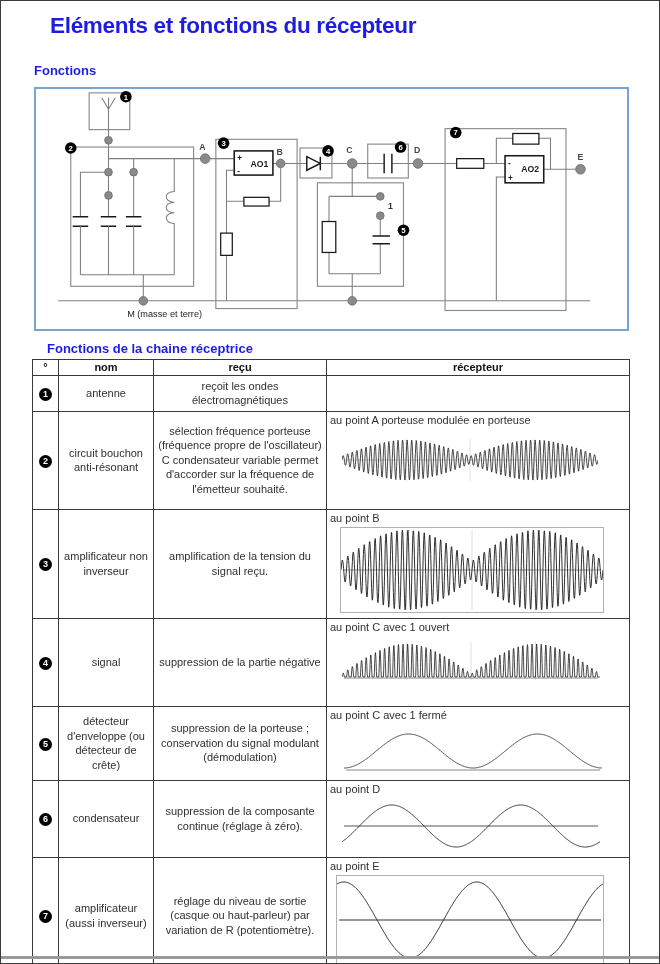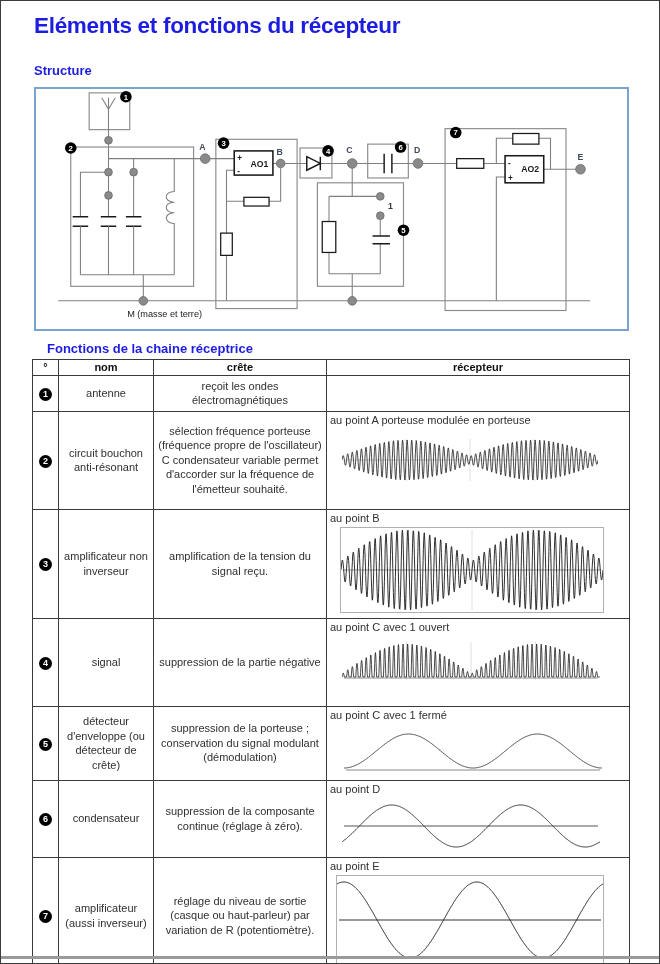--- a/index.html
+++ b/index.html
@@ -1,17 +1,17 @@
 <!DOCTYPE html>
 <html><head>
 <meta charset="utf-8">
 <style>
   html,body{margin:0;padding:0;background:#e8e8e8;font-family:"Liberation Sans",sans-serif;}
   .page{position:relative;width:658px;height:962px;background:#ffffff;border:1px solid #3c3c3c;overflow:hidden;}
-  .title{position:absolute;left:33px;top:12px;font-size:22.5px;font-weight:bold;color:#1d1de0;letter-spacing:-0.3px;}
+  .title{position:absolute;left:49px;top:12px;font-size:22.5px;font-weight:bold;color:#1d1de0;letter-spacing:-0.3px;}
   .subhead{position:absolute;left:33px;font-size:13px;font-weight:bold;color:#1d1de0;}
   .subhead.structure{top:62px;}
   .subhead.fonctions{top:340px;padding-left:13px;}
   .diagram{position:absolute;left:33px;top:86px;width:591px;height:240px;border:2px solid #7aa3cf;background:#fff;}
   .wire{stroke:#7f7f7f;stroke-width:1.1;fill:none;}
   .obox{stroke:#8c8c8c;stroke-width:1.2;fill:none;}
   .crect{stroke:#1a1a1a;stroke-width:1.6;fill:#fff;}
   .crect2{stroke:#1a1a1a;stroke-width:1.3;fill:#fff;}
   .comp{stroke:#1a1a1a;stroke-width:1.5;fill:none;}
   .dot{fill:#8a8a8a;stroke:#6a6a6a;stroke-width:0.8;}
@@ -32,21 +32,21 @@
   .badge{display:inline-flex;width:13px;height:13px;border-radius:50%;background:#000;color:#fff;font-size:9px;font-weight:bold;align-items:center;justify-content:center;line-height:1;}
   .wave-border{border:1px solid #b0b0b0;}
   .page-end-bar{position:absolute;left:0;right:0;top:955px;height:3px;background:#9a9a9a;}
 </style>
 </head>
 <body>
 
 <div class="page">
 
   <div class="title">Eléments et fonctions du récepteur</div>
-  <div class="subhead structure">Structure</div>
+  <div class="subhead structure">Fonctions</div>
 
   <div class="diagram">
     <svg viewBox="0 0 595 244" width="587" height="236">
 
       <path class="wire" d="M17,219 H567"></path>
 
       <g>
         <rect class="obox" x="49" y="4" width="42" height="38"></rect>
         <path class="wire" d="M62,9 L69,21 L76,9 M69,9 V21 M69,21 V132"></path>
       </g>
@@ -164,21 +164,21 @@
     <colgroup>
         <col style="width:26px">
         <col style="width:95px">
         <col style="width:173px">
         <col style="width:303px">
       </colgroup>
     <thead>
       <tr>
         <th>°</th>
         <th>nom</th>
-        <th>crête</th>
+        <th>reçu</th>
         <th>récepteur</th>
       </tr>
     </thead>
     <tbody>
         <tr style="height: 36px;">
           <td class="c-num"><span class="badge">1</span></td>
           <td class="c-nom">antenne</td>
           <td class="c-role">reçoit les ondes électromagnétiques</td>
           <td class="c-res"></td>
         </tr>

